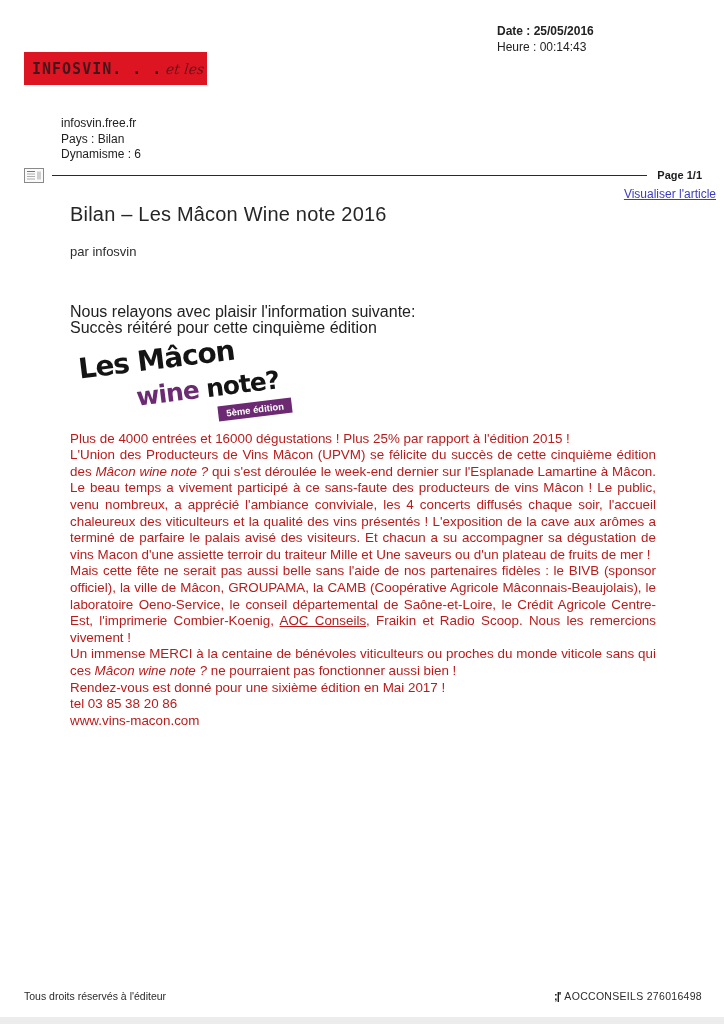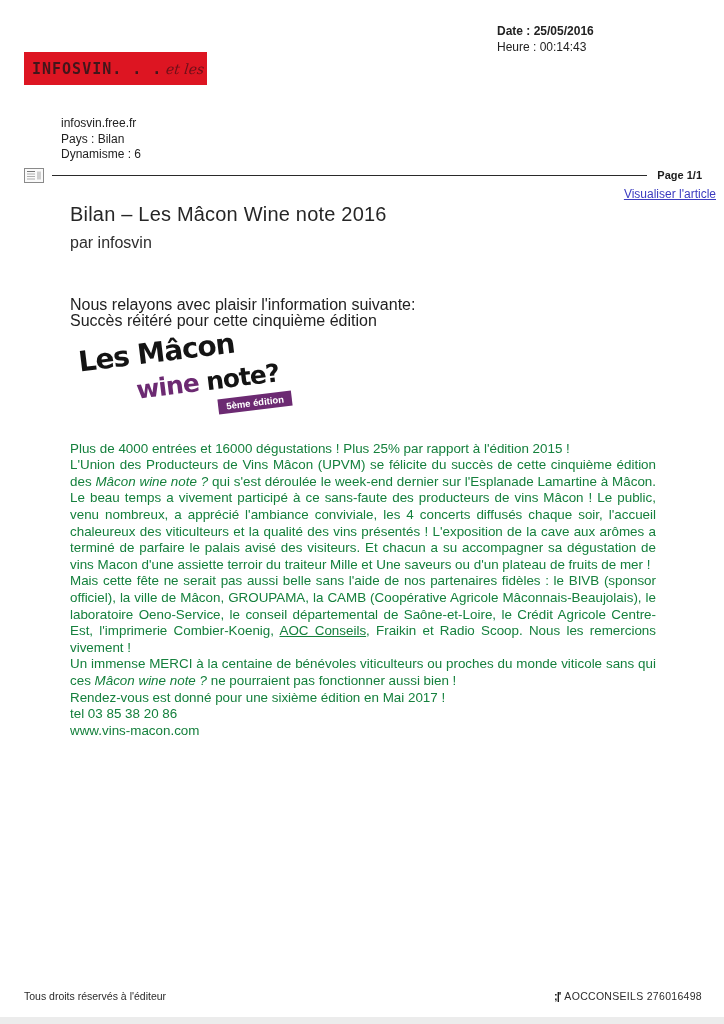--- a/index.html
+++ b/index.html
@@ -97,22 +97,22 @@
     left: 70px; top: 203px;
     width: 586px;
   }
   .article-title {
     font-size: 20px;
     font-weight: 400;
     color: #262626;
     letter-spacing: 0.2px;
   }
   .byline {
-    margin-top: 8px;
-    font-size: 16px;
+    margin-top: 18px;
+    font-size: 13px;
     color: #2e2e2e;
   }
   .intro {
     margin-top: 45px;
     font-size: 16px;
     line-height: 15.8px;
     color: #222;
   }
 
   
@@ -151,24 +151,24 @@
     color: #ffffff;
     font-size: 9.5px;
     font-weight: bold;
     padding: 2px 8px 2px 8px;
     transform: rotate(-7deg);
     white-space: nowrap;
   }
 
   
   .body-text {
-    margin-top: 27px;
+    margin-top: 10px;
     font-size: 13.4px;
     line-height: 16.6px;
-    color: #15803d;
+    color: #b91c1c;
     text-align: justify;
   }
   .body-text p { margin: 0; }
   .seg-i { font-style: italic; }
   .seg-u { text-decoration: underline; }
 
   
   .footer {
     position: absolute;
     left: 24px; right: 22px; top: 990px;

